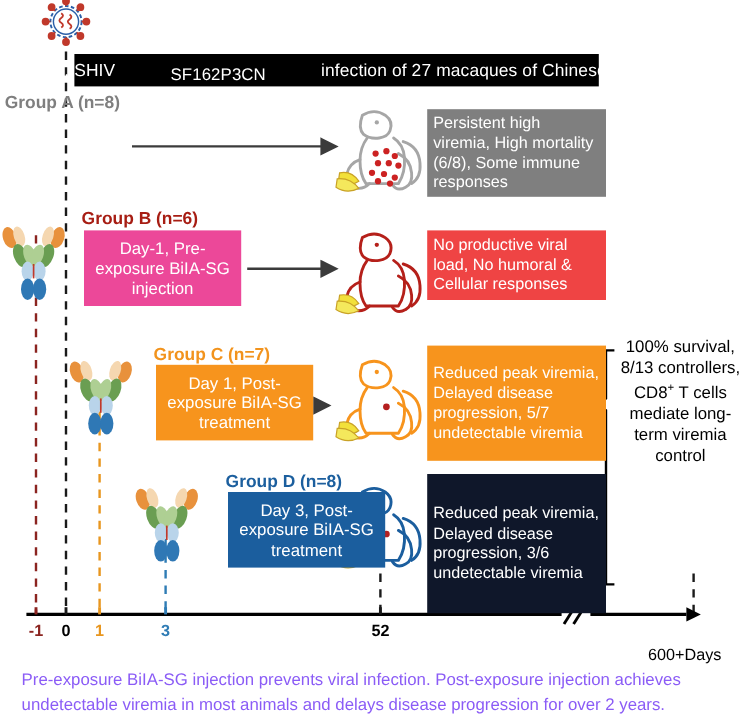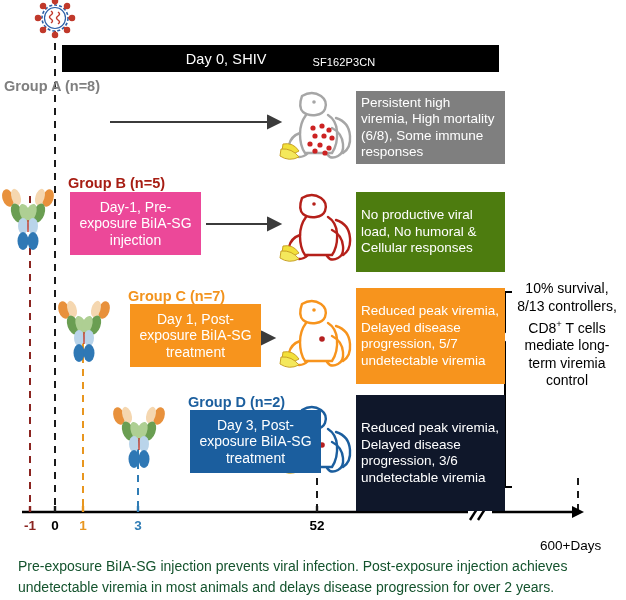--- a/index.html
+++ b/index.html
@@ -5,21 +5,21 @@
   html,body{margin:0;padding:0;background:#ffffff;}
   body{width:626px;height:600px;position:relative;overflow:hidden;
        font-family:"Liberation Sans","DejaVu Sans",sans-serif;}
   .fig{position:absolute;left:0;top:0;width:626px;height:600px;}
   .abs{position:absolute;}
 
   
   .banner{left:62px;top:45px;width:437px;height:27px;background:#000000;
           color:#ffffff;font-size:14.5px;display:flex;align-items:center;
           justify-content:center;white-space:nowrap;letter-spacing:.1px;gap:46px;}
-  .banner sub{font-size:11px;vertical-align:baseline;position:relative;top:3px;}
+  .banner sub{font-size:14px;vertical-align:baseline;position:relative;top:3px;}
 
   
   .glabel{font-size:14.5px;font-weight:bold;white-space:nowrap;}
   .gA{left:4px;top:78px;color:#7f7f7f;}
   .gB{left:68px;top:175px;color:#a71d13;}
   .gC{left:128px;top:288px;color:#f2931d;}
   .gD{left:188px;top:394px;color:#1c5f9e;}
 
   
   .tbox{color:#ffffff;font-size:14px;line-height:16.5px;text-align:center;
@@ -28,36 +28,36 @@
   .tA{left:6px;top:94px;width:100px;height:46px;background:#7f7f7f;}
   .tB{left:70px;top:192px;width:131px;height:63px;background:#ec4899;}
   .tC{left:130px;top:304px;width:131px;height:63px;background:#f7941d;}
   .tD{left:190px;top:410px;width:131px;height:63px;background:#1b5e9e;text-align:center;}
 
   
   .obox{color:#ffffff;font-size:13.5px;line-height:16.5px;text-align:left;
         display:flex;align-items:center;justify-content:center;
         box-sizing:border-box;padding:2px 5px;}
   .oA{left:356px;top:91px;width:149px;height:73px;background:#7f7f7f;}
-  .oB{left:356px;top:192px;width:149px;height:80px;background:#4d7c0f;}
+  .oB{left:356px;top:192px;width:149px;height:58px;background:#ef4444;}
   .oC{left:356px;top:288px;width:149px;height:96px;background:#f7941d;}
   .oD{left:356px;top:395px;width:149px;height:116px;background:#0f172a;}
 
   
   .note{left:512px;top:280px;width:110px;font-size:14px;line-height:17.5px;
         text-align:center;color:#000000;}
   .note sup{font-size:9.5px;vertical-align:super;}
 
   
   .tick{font-size:13.5px;font-weight:bold;text-align:center;width:40px;}
   .tickend{font-size:13.5px;color:#000;white-space:nowrap;}
 
   
   .caption{left:18px;top:556px;width:594px;font-size:14px;line-height:21px;
-           color:#14532d;}
+           color:#8b5cf6;}
 
   svg{display:block;}
 </style>
 </head>
 <body>
 
 <div class="fig">
 
   <svg class="abs" style="left:0;top:0;" width="626" height="600">
 
@@ -259,38 +259,39 @@
         <path d="M2 4 q10 -2 16 7 q-9 6 -17 0 Z" fill="#f2e03a" stroke="#c9a227" stroke-width="1"></path>
         <path d="M0 9 q11 -1 18 8 q-10 5 -19 -1 Z" fill="#f4e85c" stroke="#c9a227" stroke-width="1"></path>
       </g>
       <circle cx="38" cy="43" r="2.8" fill="#b52020"></circle>
     </g>
   </svg>
 
   <div class="abs banner">
     <span>Day 0, SHIV</span>
       <sub>SF162P3CN</sub>
+      <span> infection of 27 macaques of Chinese origin</span>
   </div>
 
   <div class="abs glabel gA">Group A (n=8)</div>
-  <div class="abs glabel gB">Group B (n=5)</div>
+  <div class="abs glabel gB">Group B (n=6)</div>
   <div class="abs glabel gC">Group C (n=7)</div>
-  <div class="abs glabel gD">Group D (n=2)</div>
+  <div class="abs glabel gD">Group D (n=8)</div>
 
   <div class="abs tbox tB">Day-1, Pre-exposure BiIA-SG injection</div>
   <div class="abs tbox tC">Day 1, Post-exposure BiIA-SG treatment</div>
   <div class="abs tbox tD">Day 3, Post-exposure BiIA-SG treatment</div>
 
   <div class="abs obox oA">Persistent high viremia, High mortality (6/8), Some immune responses</div>
   <div class="abs obox oB">No productive viral load, No humoral &amp; Cellular responses</div>
   <div class="abs obox oC">Reduced peak viremia, Delayed disease progression, 5/7 undetectable viremia</div>
   <div class="abs obox oD">Reduced peak viremia, Delayed disease progression, 3/6 undetectable viremia</div>
 
   <div class="abs note">
-    <span>10% survival, 8/13 controllers, CD8</span><sup>+</sup><span> T cells mediate long-term viremia control</span>
+    <span>100% survival, 8/13 controllers, CD8</span><sup>+</sup><span> T cells mediate long-term viremia control</span>
   </div>
 
   <div class="abs tick" style="left:10px;top:518px;color:#8b2420;">-1</div>
   <div class="abs tick" style="left:35px;top:518px;color:#000000;">0</div>
   <div class="abs tick" style="left:63px;top:518px;color:#e8961f;">1</div>
   <div class="abs tick" style="left:118px;top:518px;color:#2f7cb5;">3</div>
   <div class="abs tick" style="left:297px;top:518px;color:#000000;">52</div>
   <div class="abs tickend" style="left:540px;top:518px;margin-top:20px;">600+Days</div>
 
   <div class="abs caption">Pre-exposure BiIA-SG injection prevents viral infection. Post-exposure injection achieves undetectable viremia in most animals and delays disease progression for over 2 years.</div>

